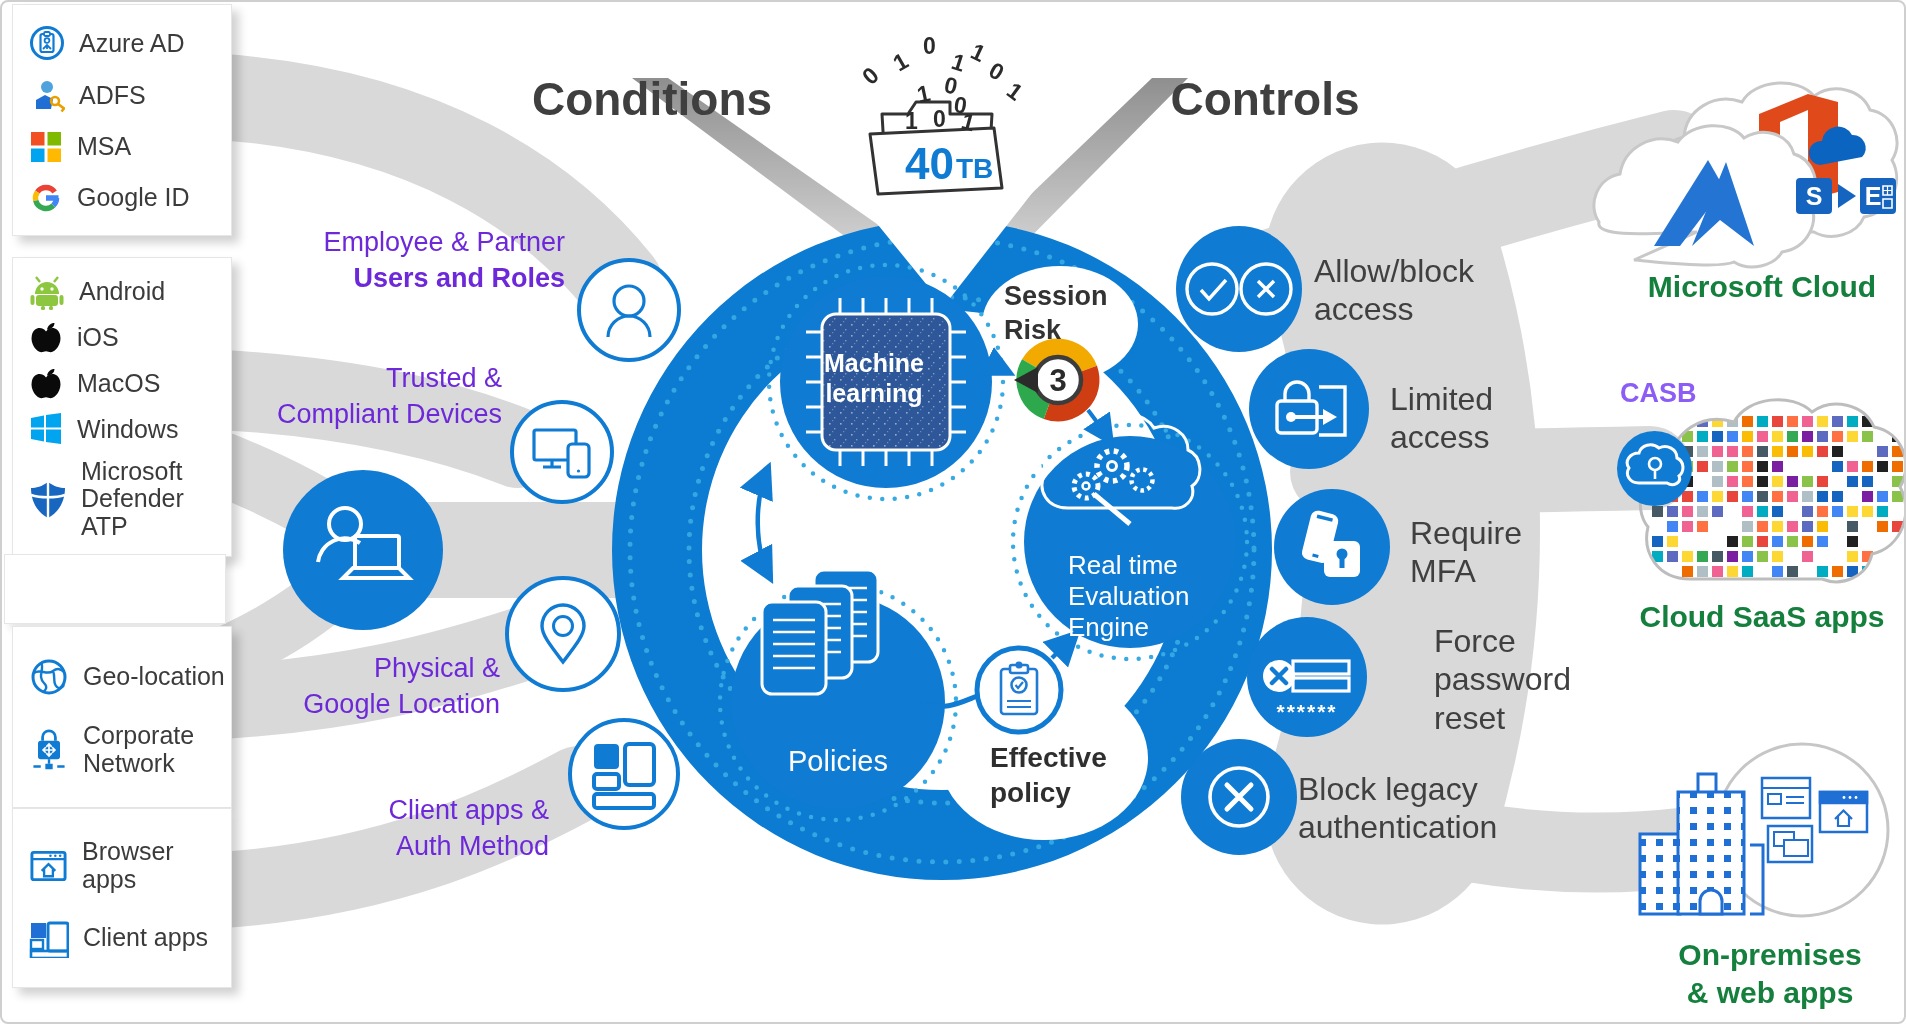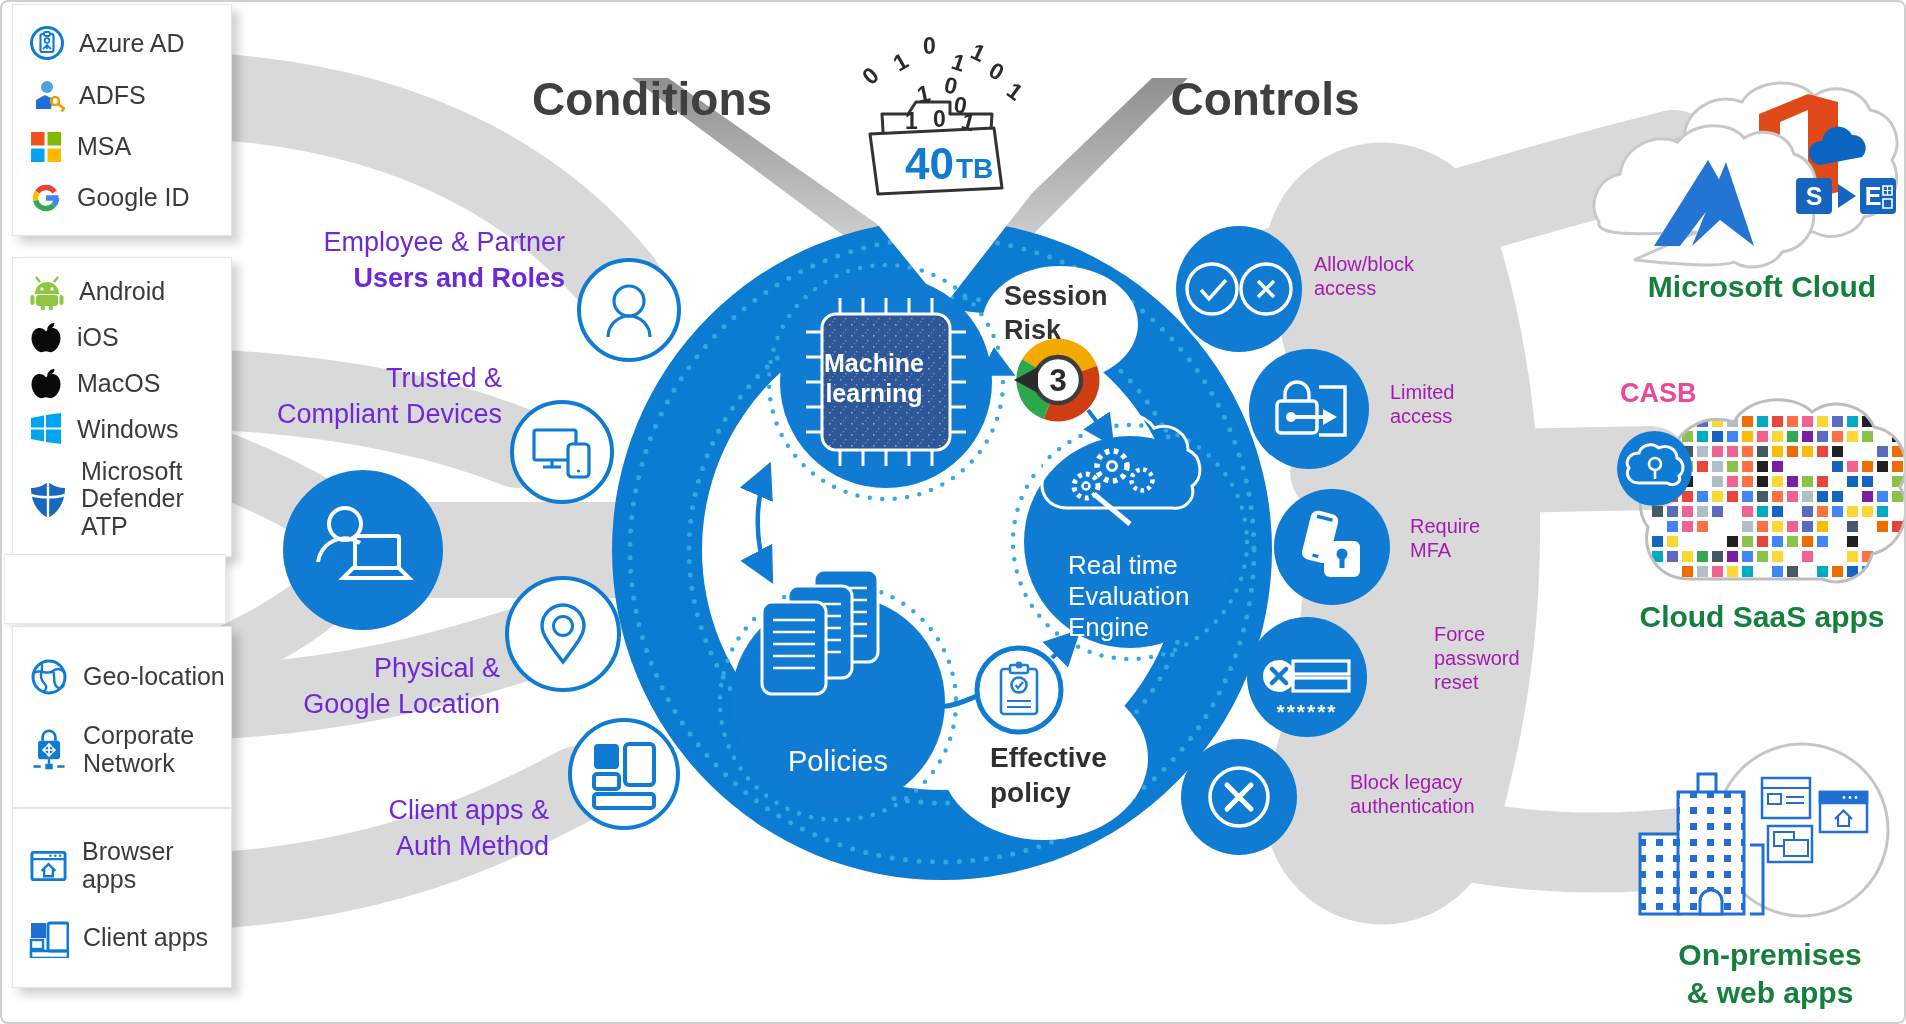--- a/index.html
+++ b/index.html
@@ -5,21 +5,21 @@
   html,body{margin:0;padding:0;background:#fff;font-family:"Liberation Sans",sans-serif;}
   #stage{position:relative;width:1902px;height:1020px;background:#fff;border:2px solid #cfcfcf;border-radius:8px;overflow:hidden;}
   .abs{position:absolute;}
   svg{display:block;}
   #underlay{position:absolute;left:0;top:0;z-index:0;}
   .card{background:#fff;border:1px solid #e6e6e6;box-shadow:7px 7px 9px rgba(0,0,0,.18);z-index:2;display:flex;flex-direction:column;justify-content:space-evenly;padding:4px 0;}
   .row{display:flex;align-items:center;gap:14px;padding-left:16px;}
   .row-label{font-size:25px;color:#3b3b3b;line-height:1.1;}
   .cond-label{z-index:2;font-size:27px;color:#6d28d9;text-align:right;line-height:1.34;}
   .cond-label .bold2{font-weight:700;}
-  .ctrl-label{z-index:3;font-size:20px;color:#a21caf;line-height:1.2;}
+  .ctrl-label{z-index:3;font-size:32px;color:#404040;line-height:1.2;}
   .big-title{z-index:2;font-size:46px;font-weight:700;color:#3f3f3f;text-align:center;}
   .blue-circle{background:#0f7bd3;border-radius:50%;display:flex;align-items:center;justify-content:center;z-index:2;}
   .outline-circle{background:#fff;border:4px solid #0f7bd3;border-radius:50%;display:flex;align-items:center;justify-content:center;z-index:2;box-sizing:border-box;}
   .bubble-text{z-index:2;color:#fff;text-align:center;line-height:1.2;}
   .dest-label{z-index:2;font-size:30px;font-weight:700;color:#15803d;text-align:center;line-height:1.25;}
   .bdigit{font-size:23px;font-weight:700;fill:#2b2b2b;font-family:"Liberation Sans",sans-serif;}
   .mask{position:absolute;bottom:13px;width:100%;text-align:center;color:#fff;font-weight:700;font-size:21px;letter-spacing:2px;z-index:3;}
 </style>
 </head>
 <body>
@@ -688,27 +688,27 @@
     <div>password</div>
     <div>reset</div>
   </div>
 
   <div class="blue-circle abs" style="left:1179px;top:737px;width:116px;height:116px">
     <svg width="76" height="76" viewBox="-38 -38 76 76">
         <circle r="29" fill="none" stroke="#fff" stroke-width="3.6"></circle>
         <path d="M -12,-12 L 12,12 M 12,-12 L -12,12" stroke="#fff" stroke-width="5" stroke-linecap="round"></path>
       </svg>
   </div>
-  <div class="ctrl-label abs" style="left:1348px;top:768px">
+  <div class="ctrl-label abs" style="left:1296px;top:768px">
     <div>Block legacy</div>
     <div>authentication</div>
   </div>
 
   <div class="dest-label abs" style="left:1628px;top:266px;width:264px">Microsoft Cloud</div>
-  <div class="abs" style="left:1618px;top:376px;z-index:2;font-size:27px;font-weight:700;color:#ec4899">CASB</div>
+  <div class="abs" style="left:1618px;top:376px;z-index:2;font-size:27px;font-weight:700;color:#8b5cf6">CASB</div>
   <div class="blue-circle abs" style="left:1615px;top:429px;width:75px;height:75px">
     <svg width="60" height="54" viewBox="-30 -27 60 54">
         <path d="M -16,14 C -26,14 -30,5 -26,-1 C -31,-8 -25,-16 -16,-16 C -14,-24 -3,-27 4,-21 C 12,-25 22,-20 22,-11 C 29,-8 30,2 24,7 C 27,14 18,18 12,14 Z" fill="none" stroke="#fff" stroke-width="3"></path>
         <circle cy="-5" r="6" fill="none" stroke="#fff" stroke-width="2.6"></circle>
         <path d="M 0,1 v 9" stroke="#fff" stroke-width="2.6"></path>
       </svg>
   </div>
   <div class="dest-label abs" style="left:1628px;top:596px;width:264px">Cloud SaaS apps</div>
   <div class="dest-label abs" style="left:1638px;top:934px;width:260px">
     <div>On-premises</div>

